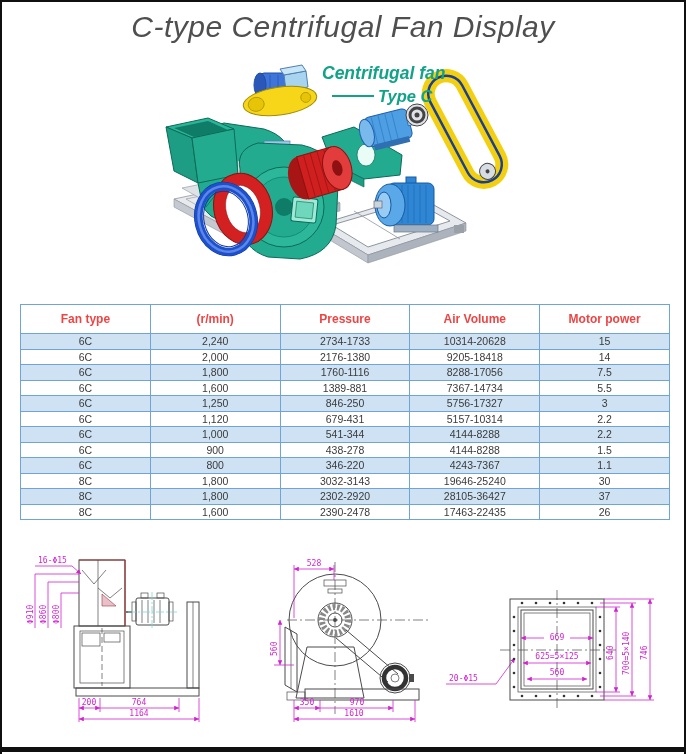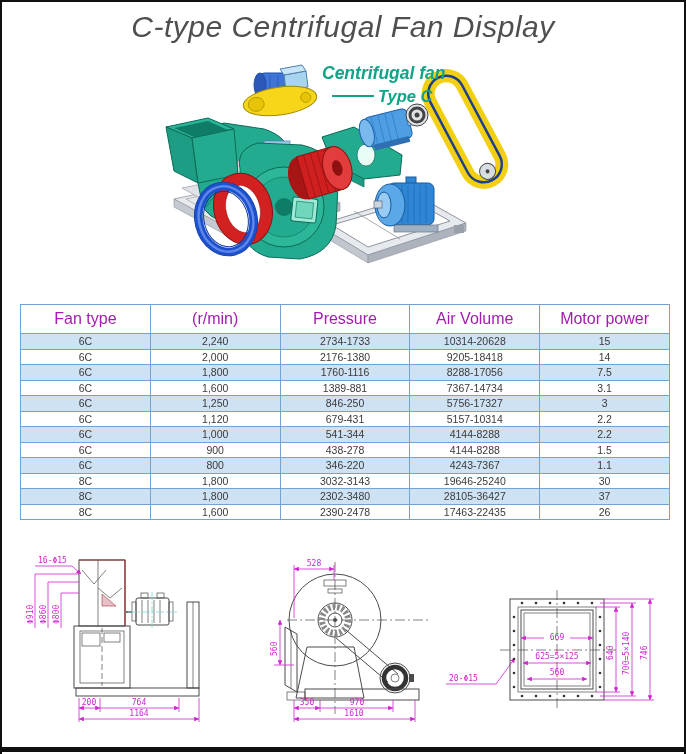--- a/index.html
+++ b/index.html
@@ -15,21 +15,21 @@
   .illustration{position:absolute;top:55px;left:0;width:686px;height:245px;}
   .spec-table{
     position:absolute;top:302px;left:18px;width:650px;
     border-collapse:collapse;table-layout:fixed;
     font-size:10.5px;color:#3a3a3a;
   }
   .spec-table th,.spec-table td{
     border:1px solid #6fa4d4;text-align:center;padding:0;
     overflow:hidden;white-space:nowrap;
   }
-  .spec-table th{height:28px;font-weight:400;font-size:16px;color:#a21caf;background:#fff;}
+  .spec-table th{height:28px;font-weight:700;font-size:12px;color:#ef4444;background:#fff;}
   .spec-table td{height:14.5px;text-align:center;}
   .spec-table tbody tr:nth-child(odd) td{background:#cfe2f3;}
   .spec-table tbody tr:nth-child(even) td{background:#ffffff;}
   .drawings{position:absolute;top:530px;left:0;width:686px;height:216px;}
   .bottom-bar{position:absolute;left:0;bottom:2px;height:5px;width:100%;background:#101010;}
   
   .ln{stroke:#4b4b4b;stroke-width:1;fill:none;}
   .lnthin{stroke:#4b4b4b;stroke-width:.7;fill:none;}
   .red-ln{stroke:#a03838;stroke-width:1.2;fill:none;}
   .dim{stroke:#d024d0;stroke-width:.8;fill:none;}
@@ -210,21 +210,21 @@
           <td>1,800</td>
           <td>1760-1116</td>
           <td>8288-17056</td>
           <td>7.5</td>
         </tr>
         <tr>
           <td>6C</td>
           <td>1,600</td>
           <td>1389-881</td>
           <td>7367-14734</td>
-          <td>3.1</td>
+          <td>5.5</td>
         </tr>
         <tr>
           <td>6C</td>
           <td>1,250</td>
           <td>846-250</td>
           <td>5756-17327</td>
           <td>3</td>
         </tr>
         <tr>
           <td>6C</td>
@@ -257,21 +257,21 @@
         <tr>
           <td>8C</td>
           <td>1,800</td>
           <td>3032-3143</td>
           <td>19646-25240</td>
           <td>30</td>
         </tr>
         <tr>
           <td>8C</td>
           <td>1,800</td>
-          <td>2302-3480</td>
+          <td>2302-2920</td>
           <td>28105-36427</td>
           <td>37</td>
         </tr>
         <tr>
           <td>8C</td>
           <td>1,600</td>
           <td>2390-2478</td>
           <td>17463-22435</td>
           <td>26</td>
         </tr>

